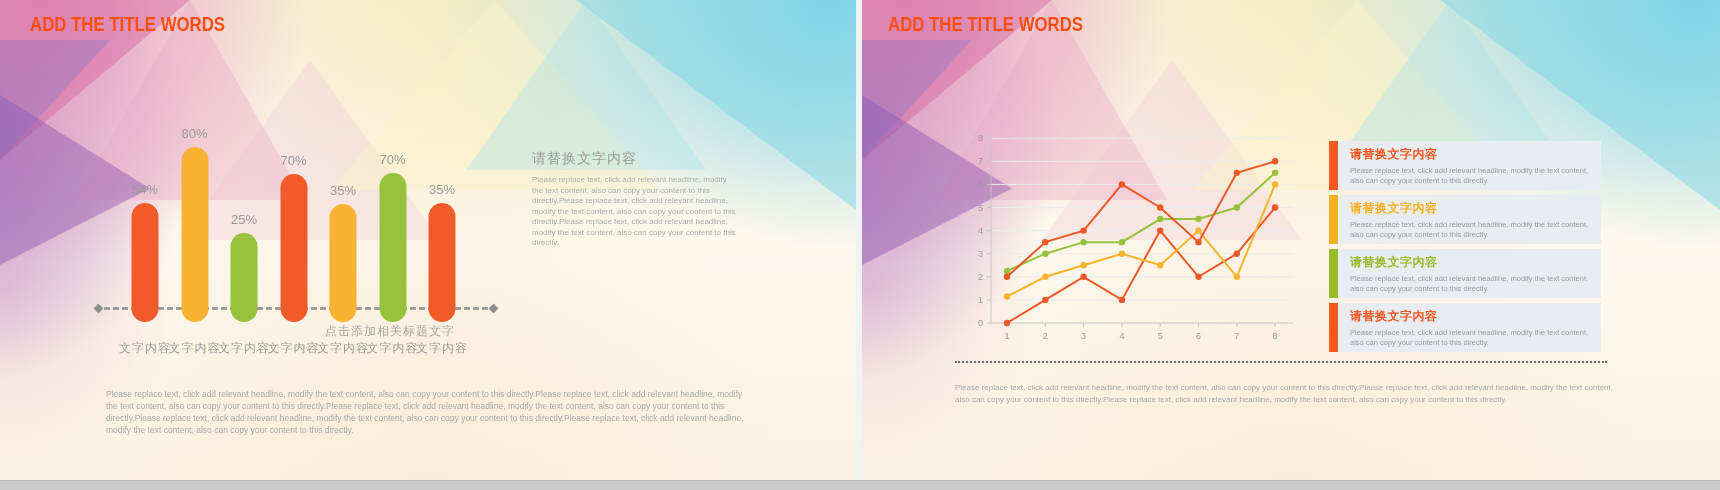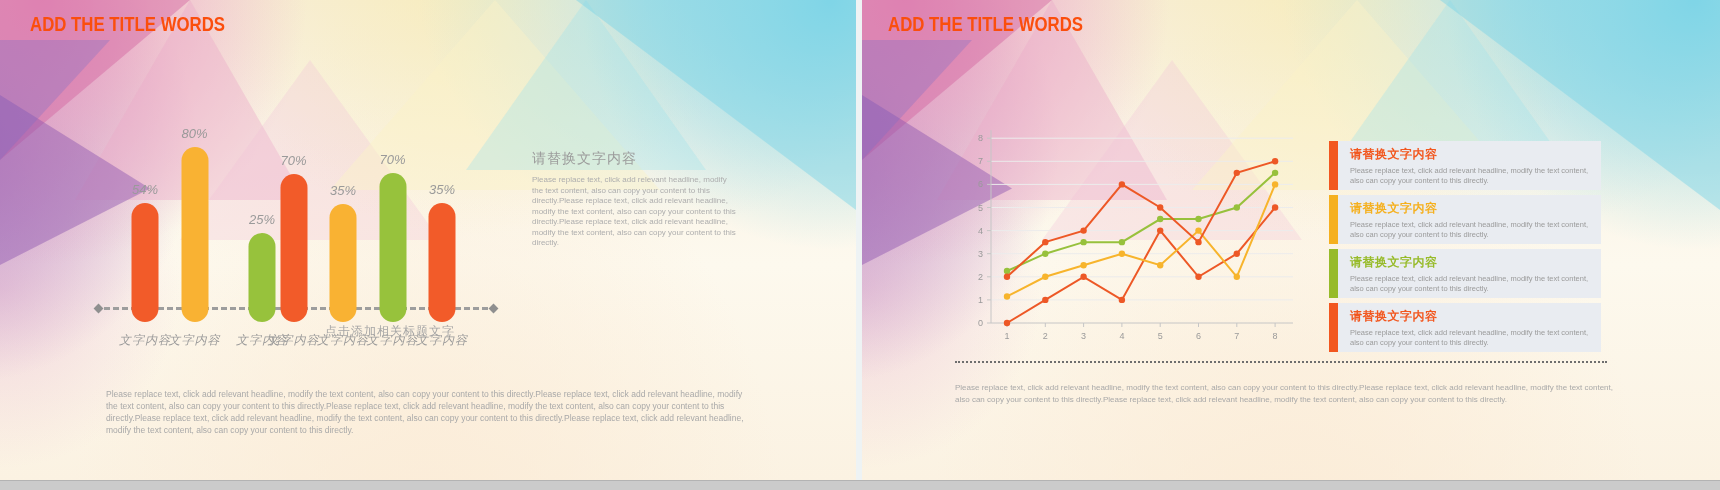--- a/index.html
+++ b/index.html
@@ -30,21 +30,21 @@
   .slide-title{position:absolute;top:12px;margin:0;font-size:21px;font-weight:800;letter-spacing:0;color:#fb4e0d;
     transform:scaleX(.8);transform-origin:0 50%;white-space:nowrap;}
   .slide-left .slide-title{left:30px;}
   .slide-right .slide-title{left:26px;}
   
   .bar-chart{position:absolute;left:98px;top:128px;width:392px;height:212px;}
   .dash-axis{position:absolute;top:179px;left:6px;right:2px;border-top:3px dashed #9d9d9d;}
   .dash-axis::before,.dash-axis::after{content:"";position:absolute;top:-5px;width:7px;height:7px;background:#8f8f8f;transform:rotate(45deg);}
   .dash-axis::before{left:-9px;}
   .dash-axis::after{right:-9px;}
-  .bar-group{position:absolute;top:8px;bottom:0;width:70px;transform:translateX(-50%);text-align:center;font-style:italic;}
+  .bar-group{position:absolute;top:16px;bottom:0;width:70px;transform:translateX(-50%);text-align:center;}
   .pill{position:absolute;bottom:18px;left:50%;transform:translateX(-50%);width:27px;border-radius:14px;}
   .pct{position:absolute;left:0;right:0;font-size:13px;color:#9a9a9a;}
   .cat{position:absolute;top:196px;left:0;right:0;font-size:12px;color:#9a9a9a;letter-spacing:1px;}
   .chart-caption{position:absolute;left:240px;top:323px;width:300px;text-align:center;font-size:12px;color:#a5a5a5;letter-spacing:1px;}
   .side-text{position:absolute;left:532px;top:150px;width:204px;}
   .side-heading{font-size:14px;color:#9c9c9c;margin-bottom:7px;letter-spacing:1px;}
   .side-body{font-size:8px;line-height:10.5px;color:#aeaeae;}
   .bottom-text-left{position:absolute;left:106px;top:379px;width:638px;font-size:8.5px;line-height:12px;color:#a9a9a9;}
   
   .line-chart{position:absolute;left:93px;top:126px;}
@@ -80,21 +80,21 @@
     <div class="bar-group" style="left: 47px;">
           <div class="pct" style="bottom:143px">54%</div>
           <div class="pill" style="height:119px;background:#F25B29"></div>
           <div class="cat">文字内容</div>
         </div>
         <div class="bar-group" style="left: 96.5px;">
           <div class="pct" style="bottom:199px">80%</div>
           <div class="pill" style="height:175px;background:#F9B233"></div>
           <div class="cat">文字内容</div>
         </div>
-        <div class="bar-group" style="left: 146px; margin-left: 18px;">
+        <div class="bar-group" style="left: 146px;">
           <div class="pct" style="bottom:113px">25%</div>
           <div class="pill" style="height:89px;background:#97C23C"></div>
           <div class="cat">文字内容</div>
         </div>
         <div class="bar-group" style="left: 195.5px;">
           <div class="pct" style="bottom:172px">70%</div>
           <div class="pill" style="height:148px;background:#F25B29"></div>
           <div class="cat">文字内容</div>
         </div>
         <div class="bar-group" style="left: 245px;">

